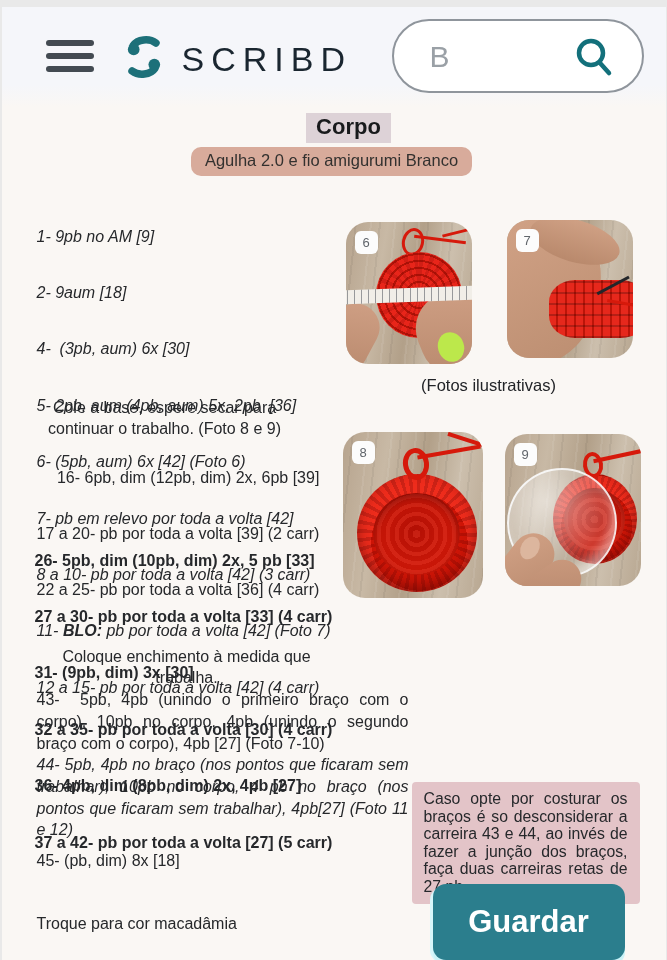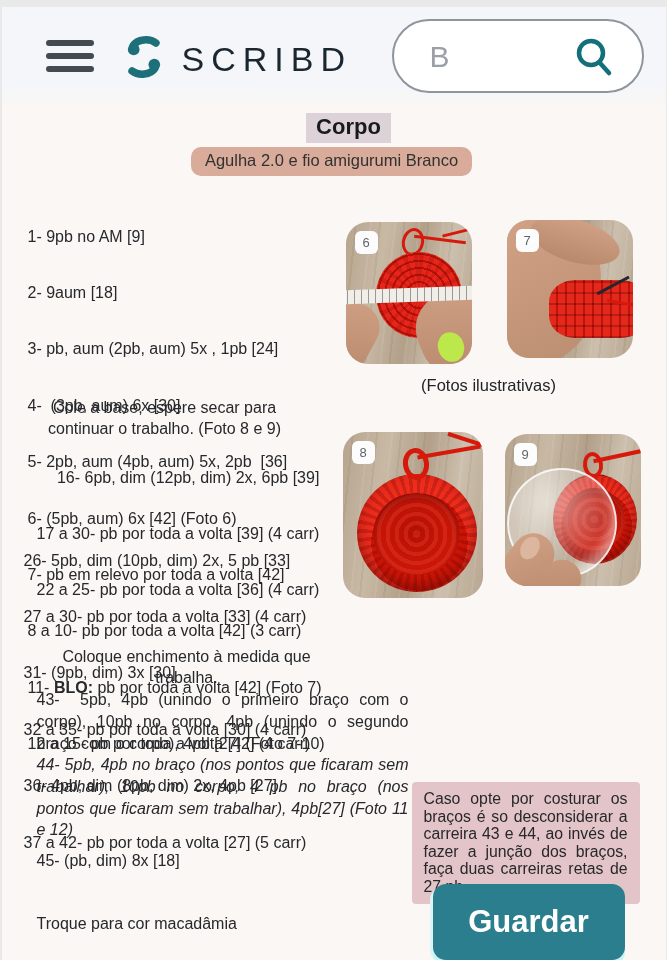--- a/index.html
+++ b/index.html
@@ -43,24 +43,24 @@
   #subtitle {
     display:inline-block; background:#d8ab9b; color:#33312f;
     font-size:16.5px; padding:4px 14px 6px; border-radius:10px;
   }
 
   
   .rows { position:absolute; list-style:none; margin:0; padding:0;
           font-size:16px; line-height:18.8px; color:#26282b; white-space:pre-wrap; }
   .rows li b { font-weight:bold; }
   .para { position:absolute; font-size:16px; color:#26282b; white-space:pre-wrap;text-align:center; }
-  #list1 { left:26px; top:183px; }
+  #list1 { left:35px; top:183px;font-style:italic; }
   #note-glue { left:35px; top:375px; width:256px; line-height:20.5px; }
   #list2 { left:35px; top:424px;text-align:right; }
-  #list3 { left:22px; top:507px; }
+  #list3 { left:33px; top:507px;font-weight:bold; }
   #note-stuffing { left:35px; top:623px; width:300px; line-height:21px; }
   #p43 { left:35px; top:666px; width:372px; text-align:justify; line-height:21.8px; }
   #p44 { left:35px; top:731px; width:372px; text-align:justify; line-height:21.8px;font-style:italic; }
   #list4 { left:35px; top:801px; line-height:21px; }
 
   
   .photo {
     position:absolute; border-radius:22px; overflow:hidden;
     background:
       repeating-linear-gradient(96deg, rgba(255,255,255,.08) 0 2px, transparent 2px 9px, rgba(0,0,0,.05) 9px 11px, transparent 11px 24px),
@@ -195,35 +195,34 @@
   <div id="title-wrap">
     <span id="title">Corpo</span>
   </div>
   <div id="subtitle-wrap">
     <span id="subtitle">Agulha 2.0 e fio amigurumi Branco</span>
   </div>
 
   <ul id="list1" class="rows">
     <li><span>1- 9pb no AM [9]</span></li>
     <li><span>2- 9aum [18]</span></li>
-    <li><span>3- pb, aum (2pb, aum) 5x , 1pb [24]</span></li>
     <li><span>4-  (3pb, aum) 6x [30]</span></li>
     <li><span>5- 2pb, aum (4pb, aum) 5x, 2pb  [36]</span></li>
     <li><span>6- (5pb, aum) 6x [42] (Foto 6)</span></li>
     <li><span>7- pb em relevo por toda a volta [42]</span></li>
     <li><span>8 a 10- pb por toda a volta [42] (3 carr)</span></li>
     <li><span>11- </span><b>BLO:</b><span> pb por toda a volta [42] (Foto 7)</span></li>
     <li><span>12 a 15- pb por toda a volta [42] (4 carr)</span></li>
   </ul>
 
   <p id="note-glue" class="para">Cole a base, espere secar para continuar o trabalho. (Foto 8 e 9)</p>
 
   <ul id="list2" class="rows">
     <li><span>16- 6pb, dim (12pb, dim) 2x, 6pb [39]</span></li>
-    <li><span>17 a 30- pb por toda a volta [39] (4 carr)</span></li>
+    <li><span>17 a 20- pb por toda a volta [39] (2 carr)</span></li>
     <li><span>22 a 25- pb por toda a volta [36] (4 carr)</span></li>
   </ul>
 
   <ul id="list3" class="rows">
     <li><span>26- 5pb, dim (10pb, dim) 2x, 5 pb [33]</span></li>
     <li><span>27 a 30- pb por toda a volta [33] (4 carr)</span></li>
     <li><span>31- (9pb, dim) 3x [30]</span></li>
     <li><span>32 a 35- pb por toda a volta [30] (4 carr)</span></li>
     <li><span>36- 4pb, dim (8pb, dim) 2x, 4pb [27]</span></li>
     <li><span>37 a 42- pb por toda a volta [27] (5 carr)</span></li>

